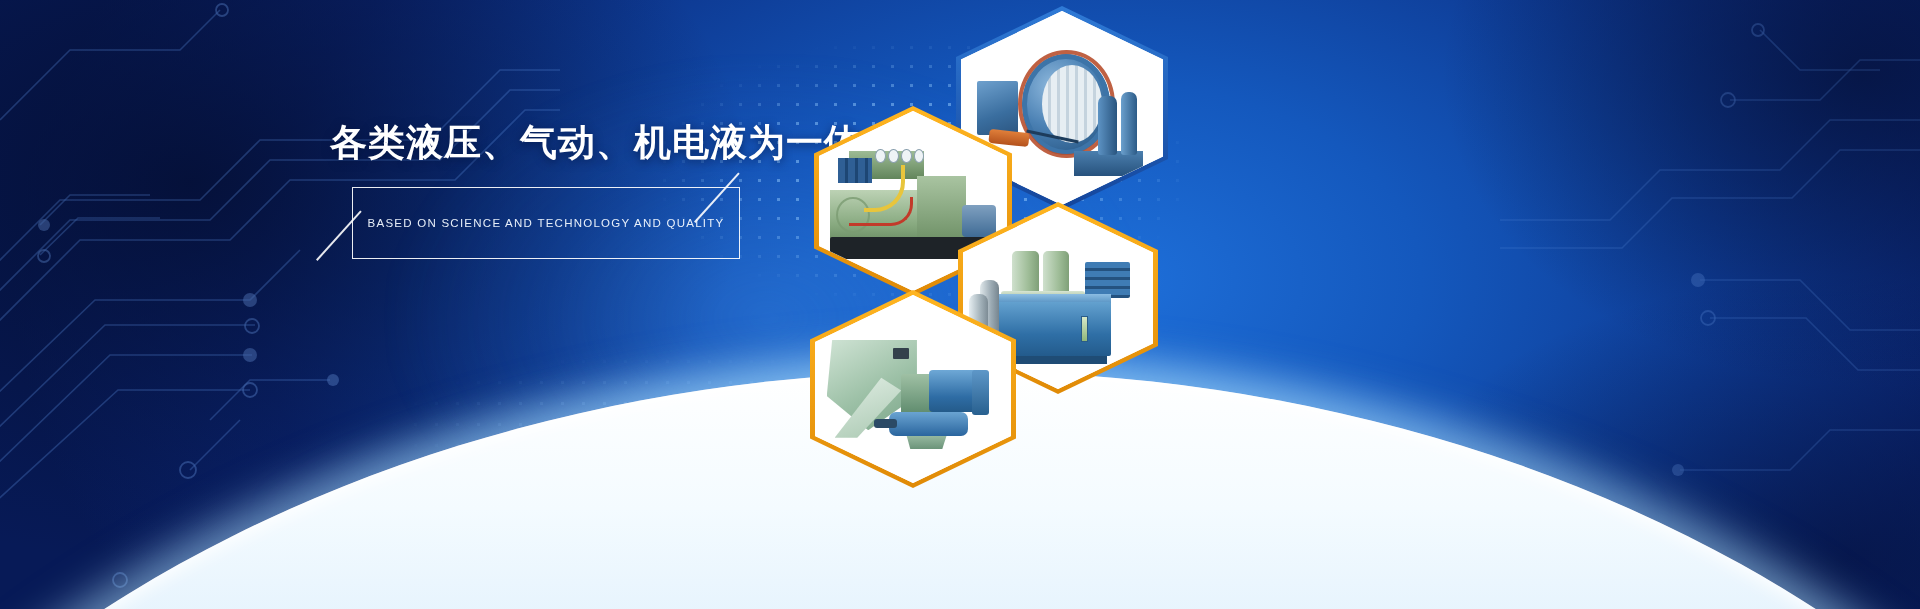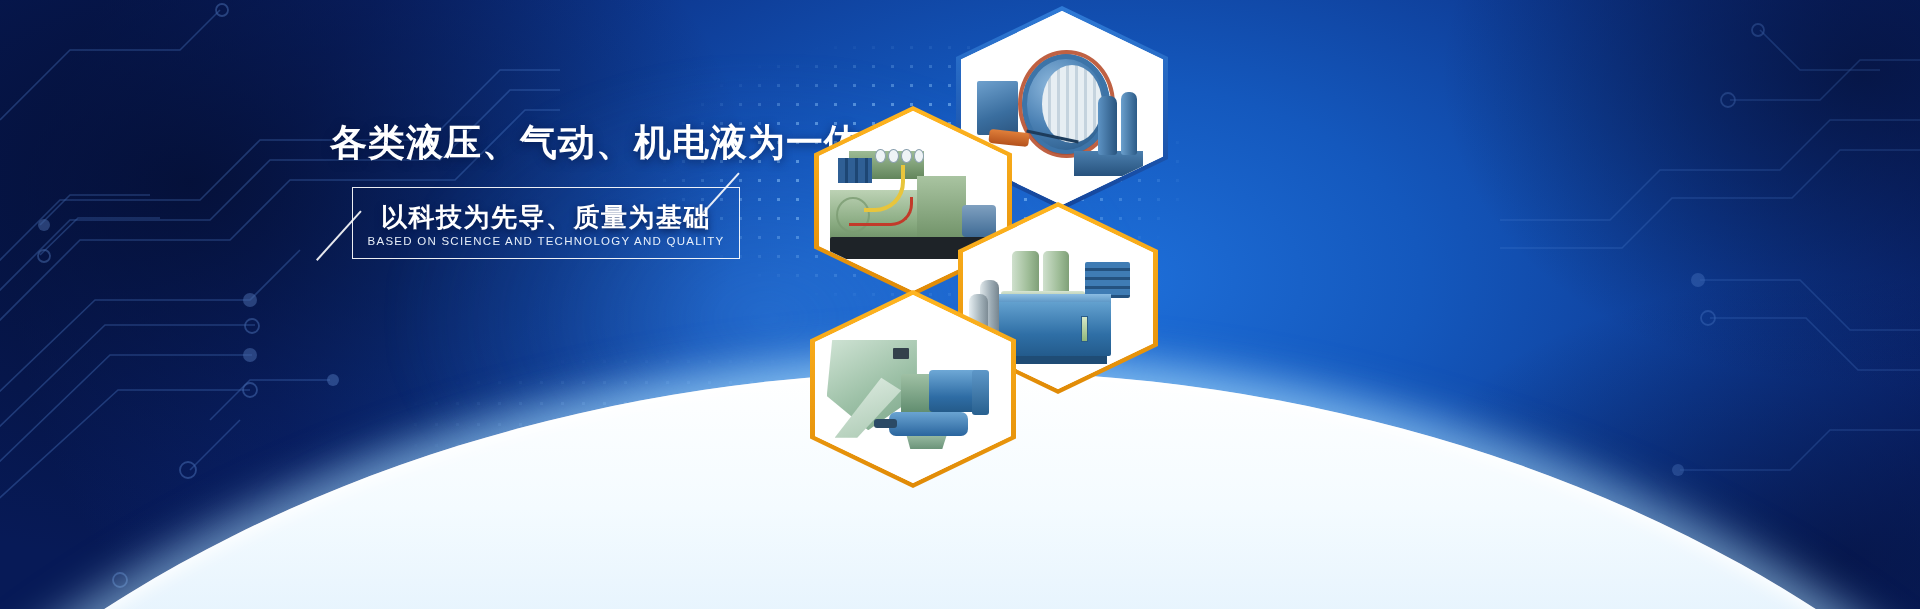--- a/index.html
+++ b/index.html
@@ -299,21 +299,20 @@
 
   <div class="copy">
 
     <div class="headline">各类液压、气动、机电液为一体</div>
 
 
     <div class="slogan-wrap">
       <div class="slash l"></div>
       <div class="slash r"></div>
       <div class="slogan-box">
-        <div class="slogan-cn">以科技为先导、质量为基础</div>
         <div class="slogan-en">BASED ON SCIENCE AND TECHNOLOGY AND QUALITY</div>
       </div>
     </div>
   </div>
 
   <div class="hexes">
 
     <div class="hex hex-valve" style="background:linear-gradient(180deg,#2f7ad6,#14459b);">
       <div class="inner">
         <div class="ph photo">

